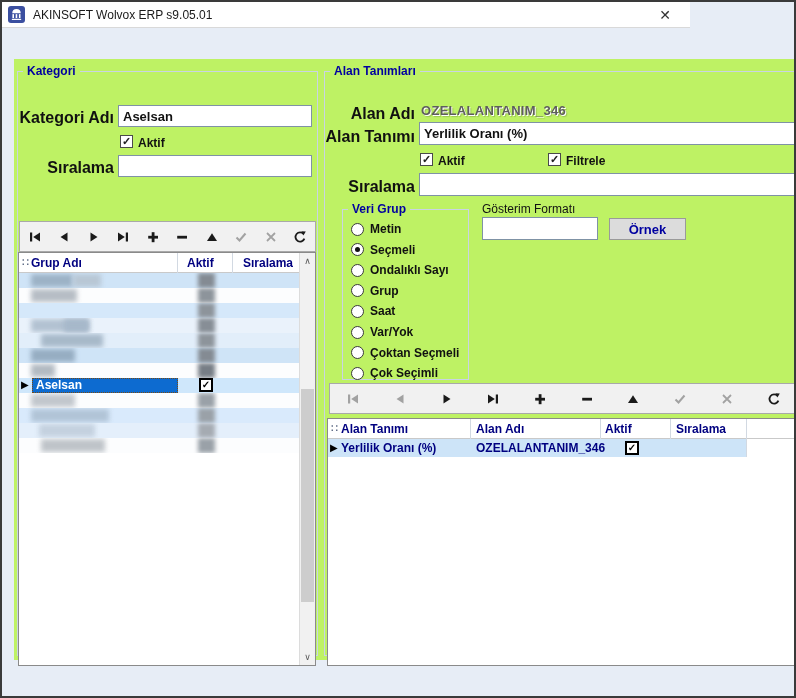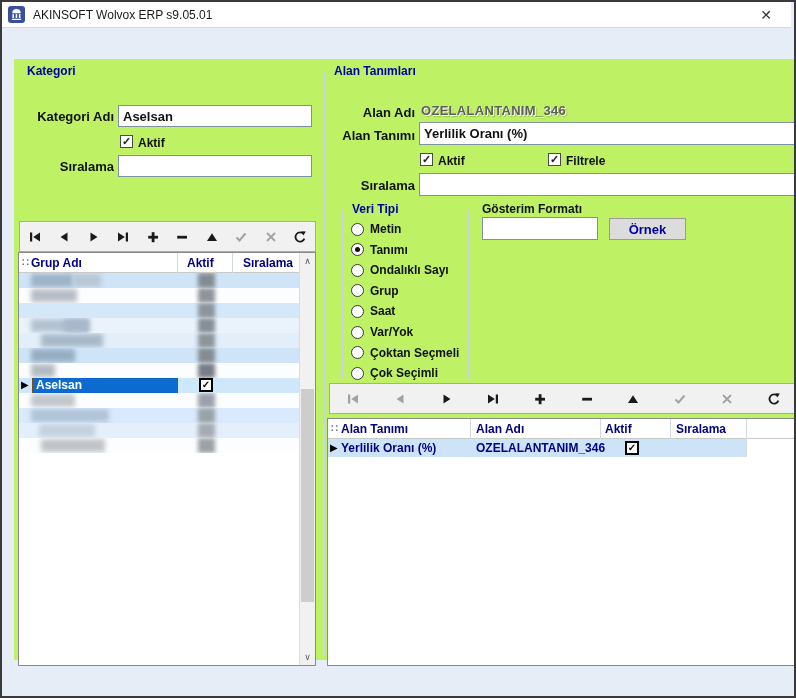--- a/index.html
+++ b/index.html
@@ -6,21 +6,21 @@
   html,body { width: 796px; height: 698px; }
   body { font-family: "Liberation Sans", sans-serif; }
 
   .window {
     position: relative; width: 796px; height: 698px;
     border: 2px solid #3a3a3a; background: #e7edf6; overflow: hidden;
   }
 
   
   .titlebar {
-    position: absolute; left: 0; top: 0; width: 789px; height: 26px;
+    position: absolute; left: 0; top: 0; width: 688px; height: 26px;
     background: #ffffff; border-bottom: 1px solid #d9d9d9;
     display: flex; align-items: center; text-align: right;
   }
   .app-icon {
     width: 17px; height: 17px; margin: 0 8px 0 6px; border-radius: 3px;
     background: #3b4fa0; display: flex; align-items: center; justify-content: center;
     flex: 0 0 auto;
   }
   .title-text { font-size: 12px; color: #1a1a1a; }
   .close-btn {
@@ -38,21 +38,21 @@
   .banner-title { color: #e8161c; font-size: 21px; font-weight: bold; padding-left: 9px; }
 
   
   .main { position: absolute; left: 12px; top: 57px; width: 792px; height: 601px; background: #bef264; }
 
   fieldset.panel { position: absolute; border: 1px solid #c9d4e4; background: transparent; }
   fieldset.panel > legend { color: #0000a0; font-weight: bold; font-size: 12px; margin-left: 5px; padding: 0 4px; }
   #left-panel  { left: 3px;  top: 5px; width: 301px; height: 592px; }
   #right-panel { left: 310px; top: 5px; width: 480px; height: 592px; }
 
-  .flabel { position: absolute; font-weight: bold; font-size: 13px; color: #111; text-align: right; }
+  .flabel { position: absolute; font-weight: bold; font-size: 16px; color: #111; text-align: right; }
   .tinput {
     position: absolute; background: #fff; border: 1px solid #7f92a5;
     font-family: inherit; font-weight: bold; font-size: 13px; color: #111;
     padding: 2px 4px; outline: none;
   }
 
   .cb {
     position: absolute; width: 13px; height: 13px; background: #fff;
     border: 1px solid #4a4a4a; font-size: 11px; line-height: 11px;
     text-align: center; font-weight: bold; color: #222;
@@ -114,21 +114,21 @@
   #veritipi-box { left: 17px; top: 124px; width: 127px; height: 178px; }
   .radio-row { position: absolute; left: 8px; display: flex; align-items: center; }
   .radio {
     width: 13px; height: 13px; border: 1px solid #3a3a3a; border-radius: 50%;
     background: #fff; margin-right: 6px; display: flex; align-items: center; justify-content: center;
     flex: 0 0 auto;
   }
   .radio .dot { width: 5px; height: 5px; border-radius: 50%; background: #111; }
   .radio-label { font-size: 12px; font-weight: bold; color: #111; white-space: nowrap; }
 
-  .gformat-label { position: absolute; left: 157px; top: 124px; font-size: 12px; font-weight: bold; color: #111; }
+  .gformat-label { position: absolute; left: 157px; top: 124px; font-size: 12px; font-weight: normal; color: #111; }
   #gformat-input { left: 157px; top: 139px; width: 116px; height: 23px; }
   .ornek-btn {
     position: absolute; left: 284px; top: 140px; width: 77px; height: 22px;
     background: #dcdcdc; border: 1px solid #9a9a9a;
     color: #0000a0; font-weight: bold; font-size: 13px; font-family: inherit;
     display: flex; align-items: center; justify-content: center;
   }
 
   
   .datarow { position: absolute; left: 0; top: 20px; height: 18px; background: #cde4f8; }
@@ -315,31 +315,31 @@
 
       <span class="cb" style="left:95px; top:75px;">✓</span>
       <span class="cb-label" style="left:113px; top:76px;">Aktif</span>
       <span class="cb" style="left:223px; top:75px;">✓</span>
       <span class="cb-label" style="left:241px; top:76px;">Filtrele</span>
 
       <label class="flabel" style="left:0; top:100px; width:90px;">Sıralama</label>
       <input class="tinput" style="left: 94px; top: 95px; width: 377px; height: 23px;" value="">
 
       <fieldset class="panel" id="veritipi-box">
-        <legend>Veri Tipi</legend>
+        <legend>Veri Grup</legend>
         <div id="radio-list">
             <div class="radio-row" style="top: 6px;">
               <span class="radio"></span>
               <span class="radio-label">Metin</span>
             </div>
             <div class="radio-row" style="top: 26.6px;">
               <span class="radio">
                 <span class="dot"></span>
               </span>
-              <span class="radio-label">Tanımı</span>
+              <span class="radio-label">Seçmeli</span>
             </div>
             <div class="radio-row" style="top: 47.2px;">
               <span class="radio"></span>
               <span class="radio-label">Ondalıklı Sayı</span>
             </div>
             <div class="radio-row" style="top: 67.8px;">
               <span class="radio"></span>
               <span class="radio-label">Grup</span>
             </div>
             <div class="radio-row" style="top: 88.4px;">

